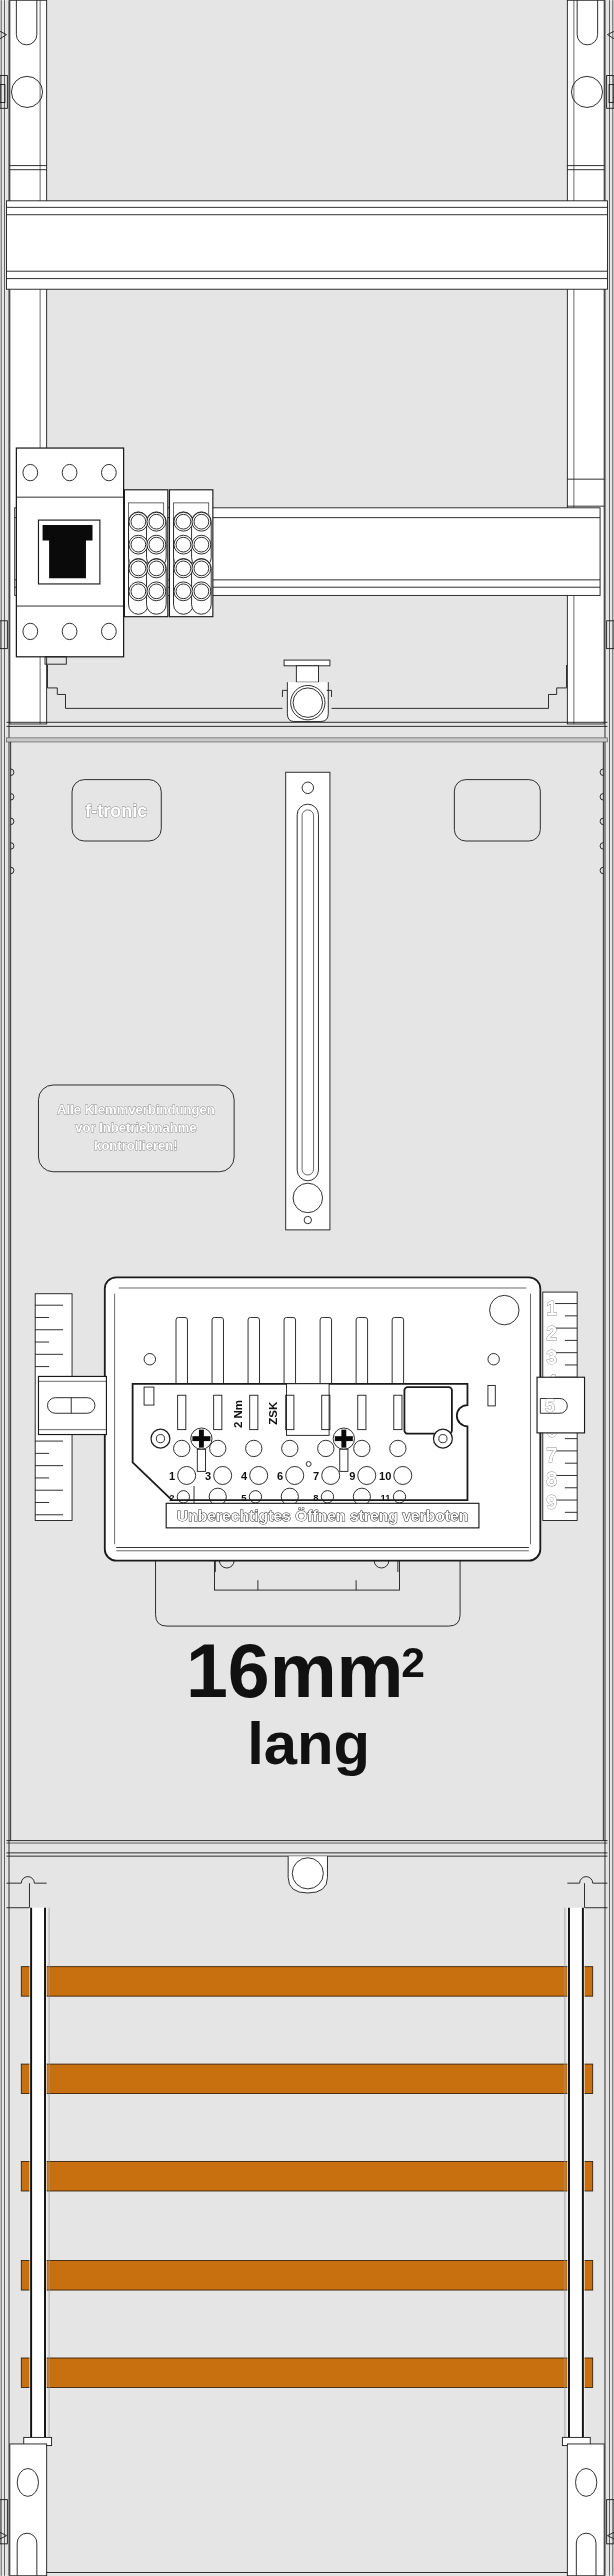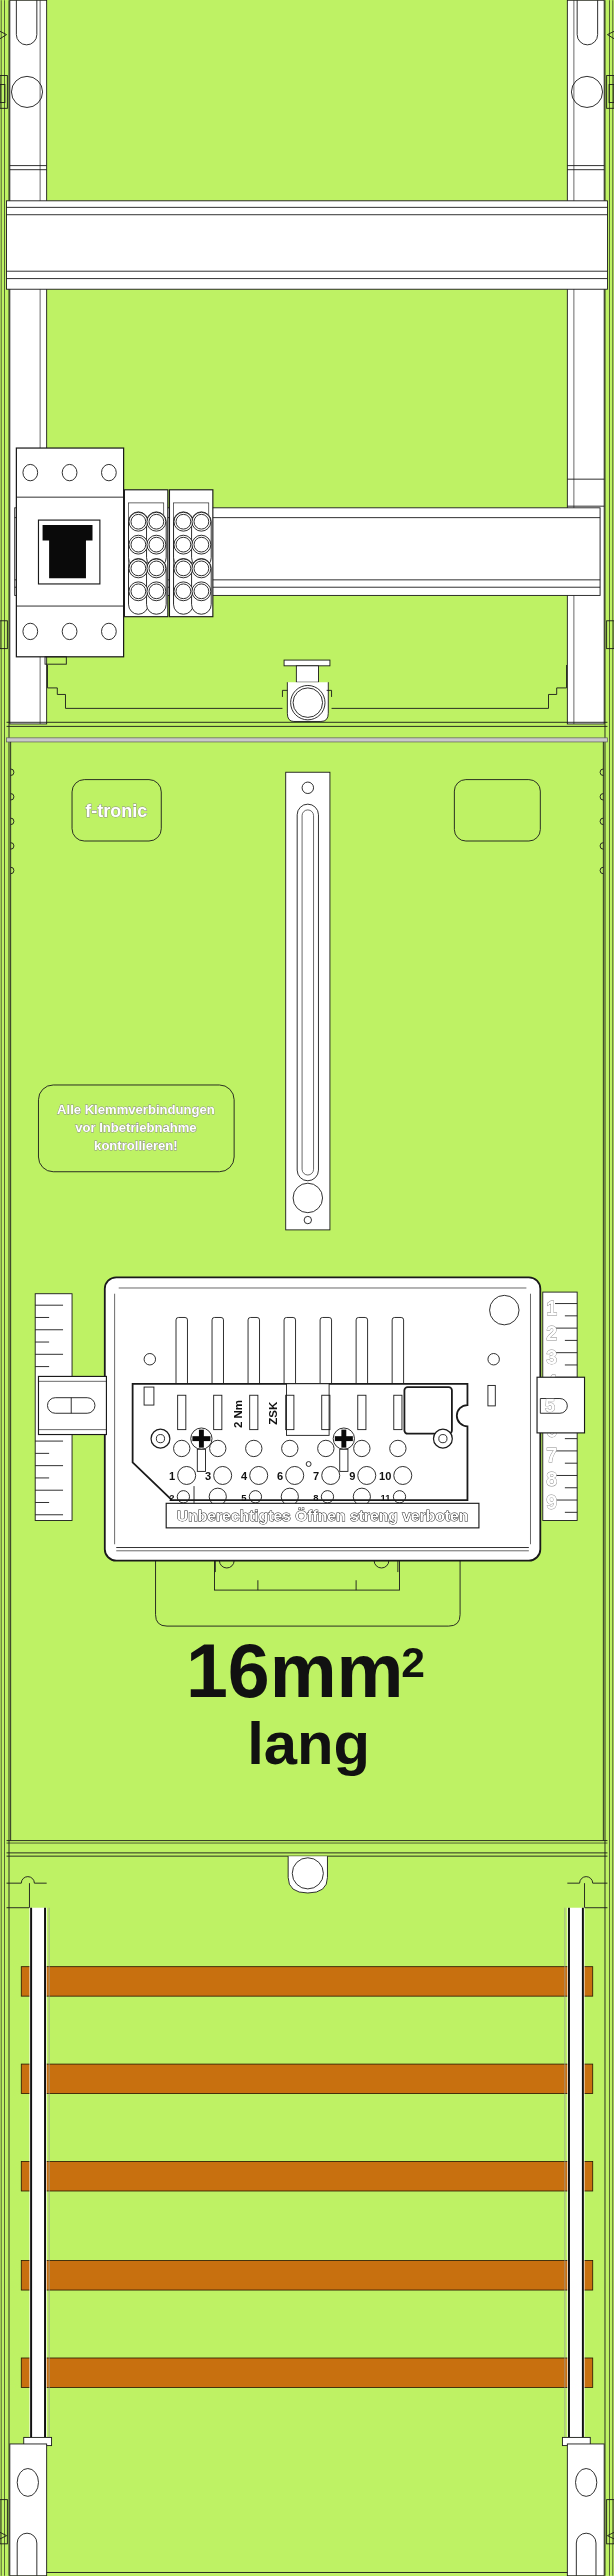--- a/index.html
+++ b/index.html
@@ -1,16 +1,16 @@
 <!DOCTYPE html>
 <html style="font-size:13px"><head>
 <meta charset="utf-8">
 <style>
   html,body{margin:0;padding:0;background:#fff;}
-  #canvas{position:relative;width:614px;height:2576px;background:#bef264;overflow:hidden;
+  #canvas{position:relative;width:614px;height:2576px;background:#e5e5e5;overflow:hidden;
           font-family:"Liberation Sans", sans-serif;}
   svg{position:absolute;left:0;top:0;}
   .ln{stroke:#1a1a1a;stroke-width:1.1;fill:none;}
   .lnthin{stroke:#1a1a1a;stroke-width:0.8;fill:none;}
   .lngrey{stroke:#9a9a9a;stroke-width:0.9;fill:none;}
   .ln2{stroke:#1a1a1a;stroke-width:2.2;fill:none;}
   .wfill{fill:#ffffff;}
   .blackfill{fill:#0a0a0a;stroke:none;}
   text{font-family:"Liberation Sans", sans-serif;}
   .outline-grey{fill:#ffffff;stroke:#8a8a8a;stroke-width:1;paint-order:stroke fill;}

